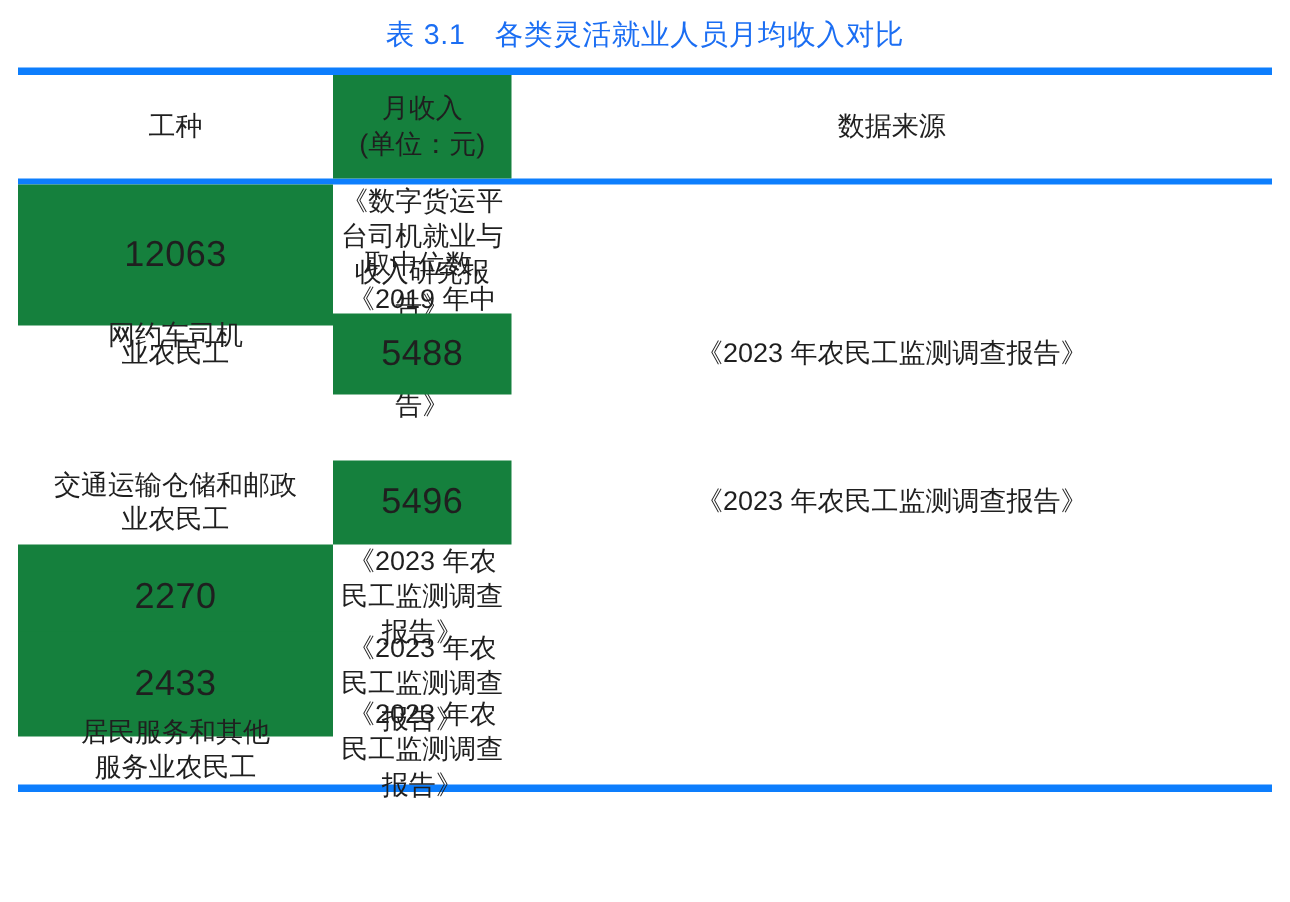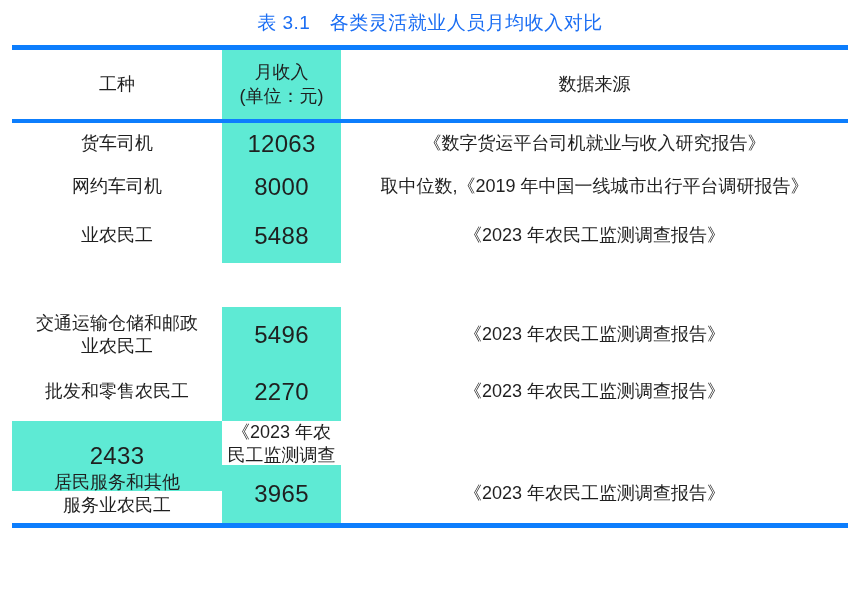--- a/index.html
+++ b/index.html
@@ -47,77 +47,73 @@
   .cell {
     display: flex;
     align-items: center;
     justify-content: center;
     text-align: center;
     font-size: 18px;
     line-height: 1.3;
     white-space: pre-line;
     padding: 0 4px;
   }
-  .income { background: #5eead4; }
+  .income { background: #15803d; }
   .num { font-size: 24px; letter-spacing: 0.3px; }
 </style>
 </head>
 <body>
 
 <div class="page">
 
   <div class="title">表 3.1　各类灵活就业人员月均收入对比</div>
 
   <div class="table">
 
     <div class="trow thead">
       <div class="cell">工种</div>
       <div class="cell income">月收入
 (单位：元)</div>
       <div class="cell">数据来源</div>
     </div>
 
     <div class="trow r1">
-      <div class="cell">货车司机</div>
       <div class="cell income num">12063</div>
       <div class="cell">《数字货运平台司机就业与收入研究报告》</div>
     </div>
 
     <div class="trow r2">
       <div class="cell">网约车司机</div>
-      <div class="cell income num">8000</div>
       <div class="cell">取中位数,《2019 年中国一线城市出行平台调研报告》</div>
     </div>
 
 
     <div class="trow r4">
       <div class="cell">业农民工</div>
       <div class="cell income num">5488</div>
       <div class="cell">《2023 年农民工监测调查报告》</div>
     </div>
 
     <div class="trow r5">
       <div class="cell">交通运输仓储和邮政
 业农民工</div>
       <div class="cell income num">5496</div>
       <div class="cell">《2023 年农民工监测调查报告》</div>
     </div>
 
     <div class="trow r6">
-      <div class="cell">批发和零售农民工</div>
       <div class="cell income num">2270</div>
       <div class="cell">《2023 年农民工监测调查报告》</div>
     </div>
 
     <div class="trow r7">
       <div class="cell income num">2433</div>
       <div class="cell">《2023 年农民工监测调查报告》</div>
     </div>
 
     <div class="trow r8">
       <div class="cell">居民服务和其他
 服务业农民工</div>
-      <div class="cell income num">3965</div>
       <div class="cell">《2023 年农民工监测调查报告》</div>
     </div>
 
   </div>
 </div>
 
 </body></html>

